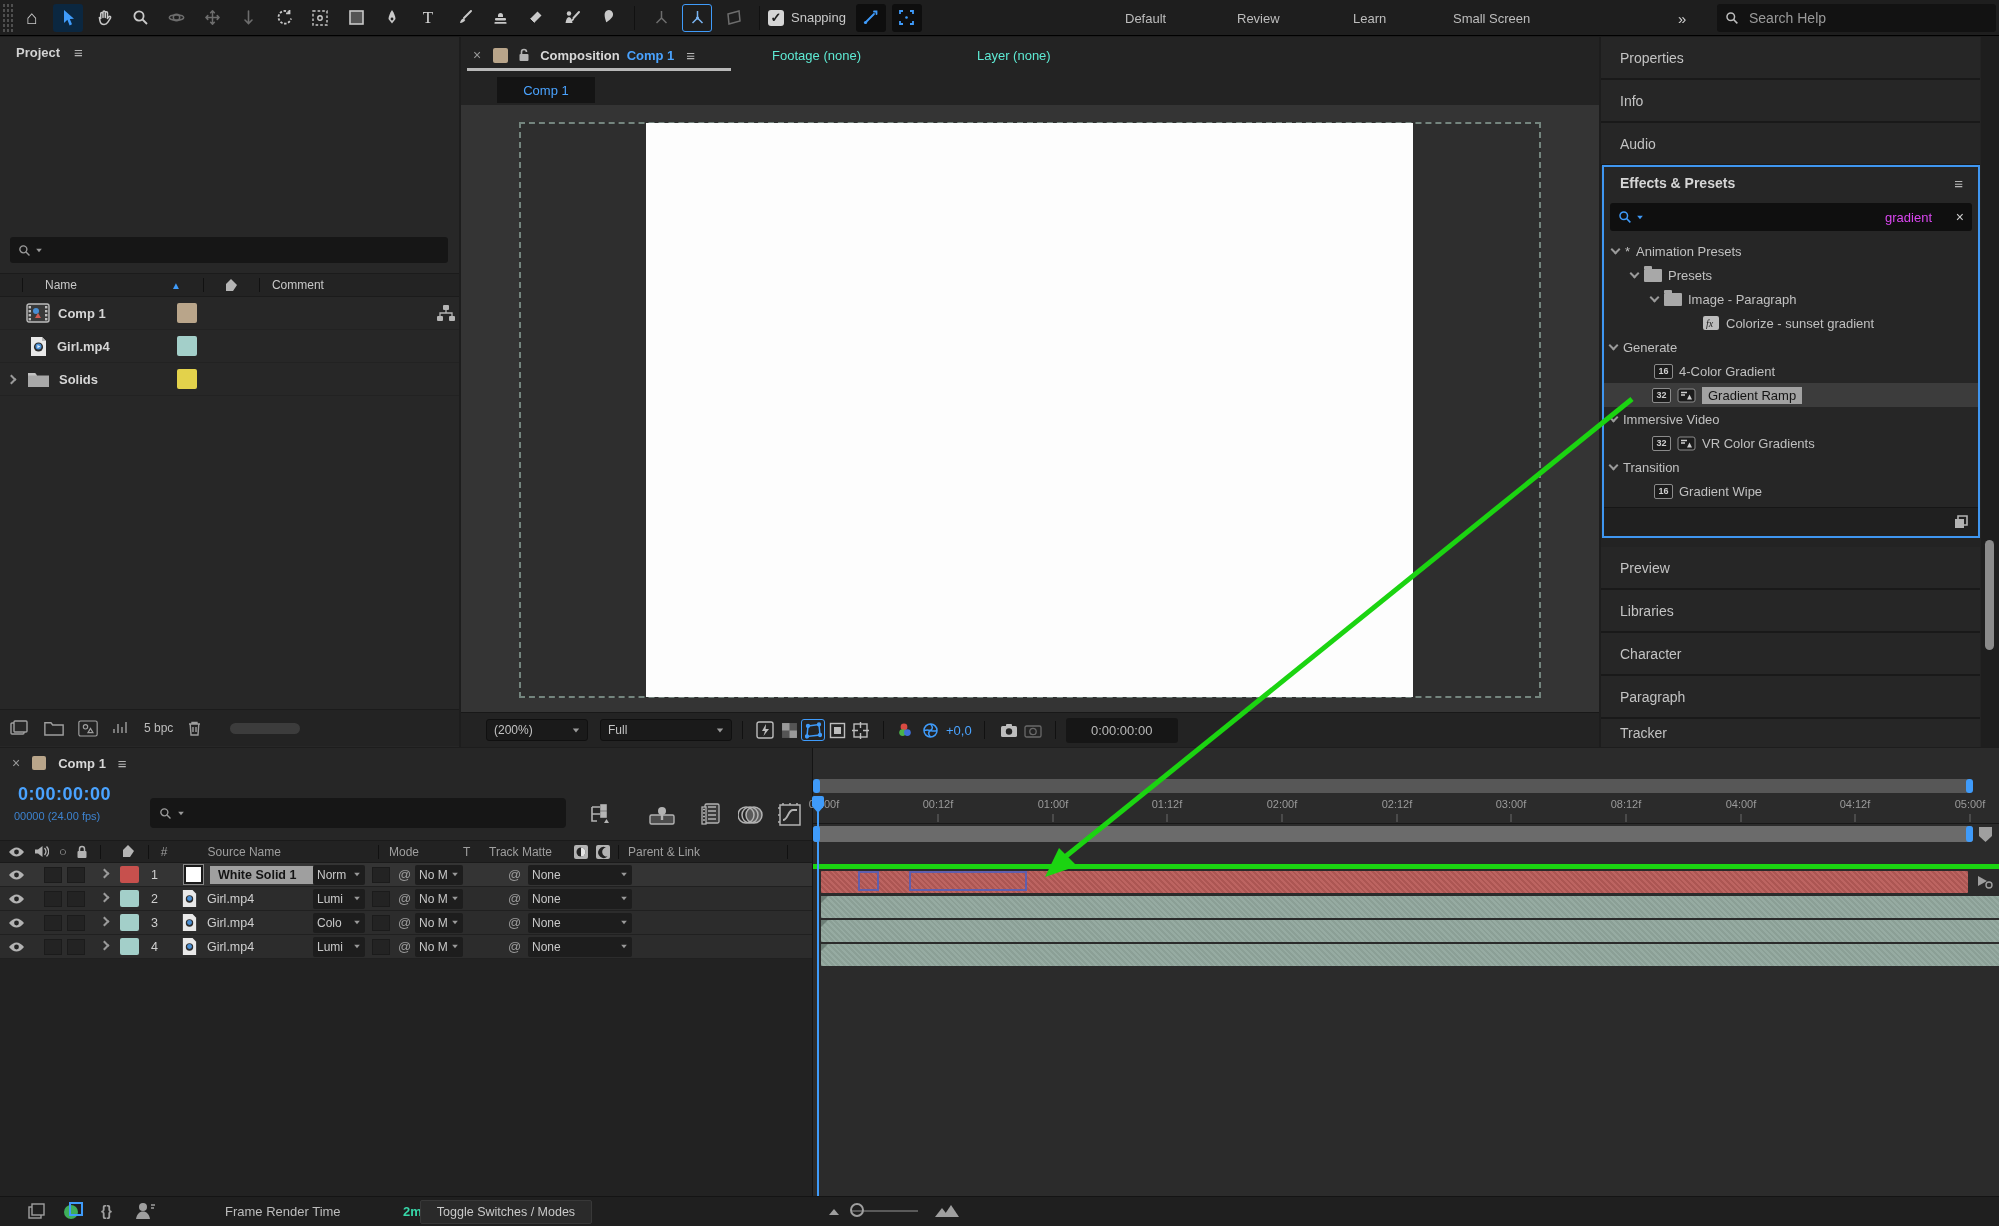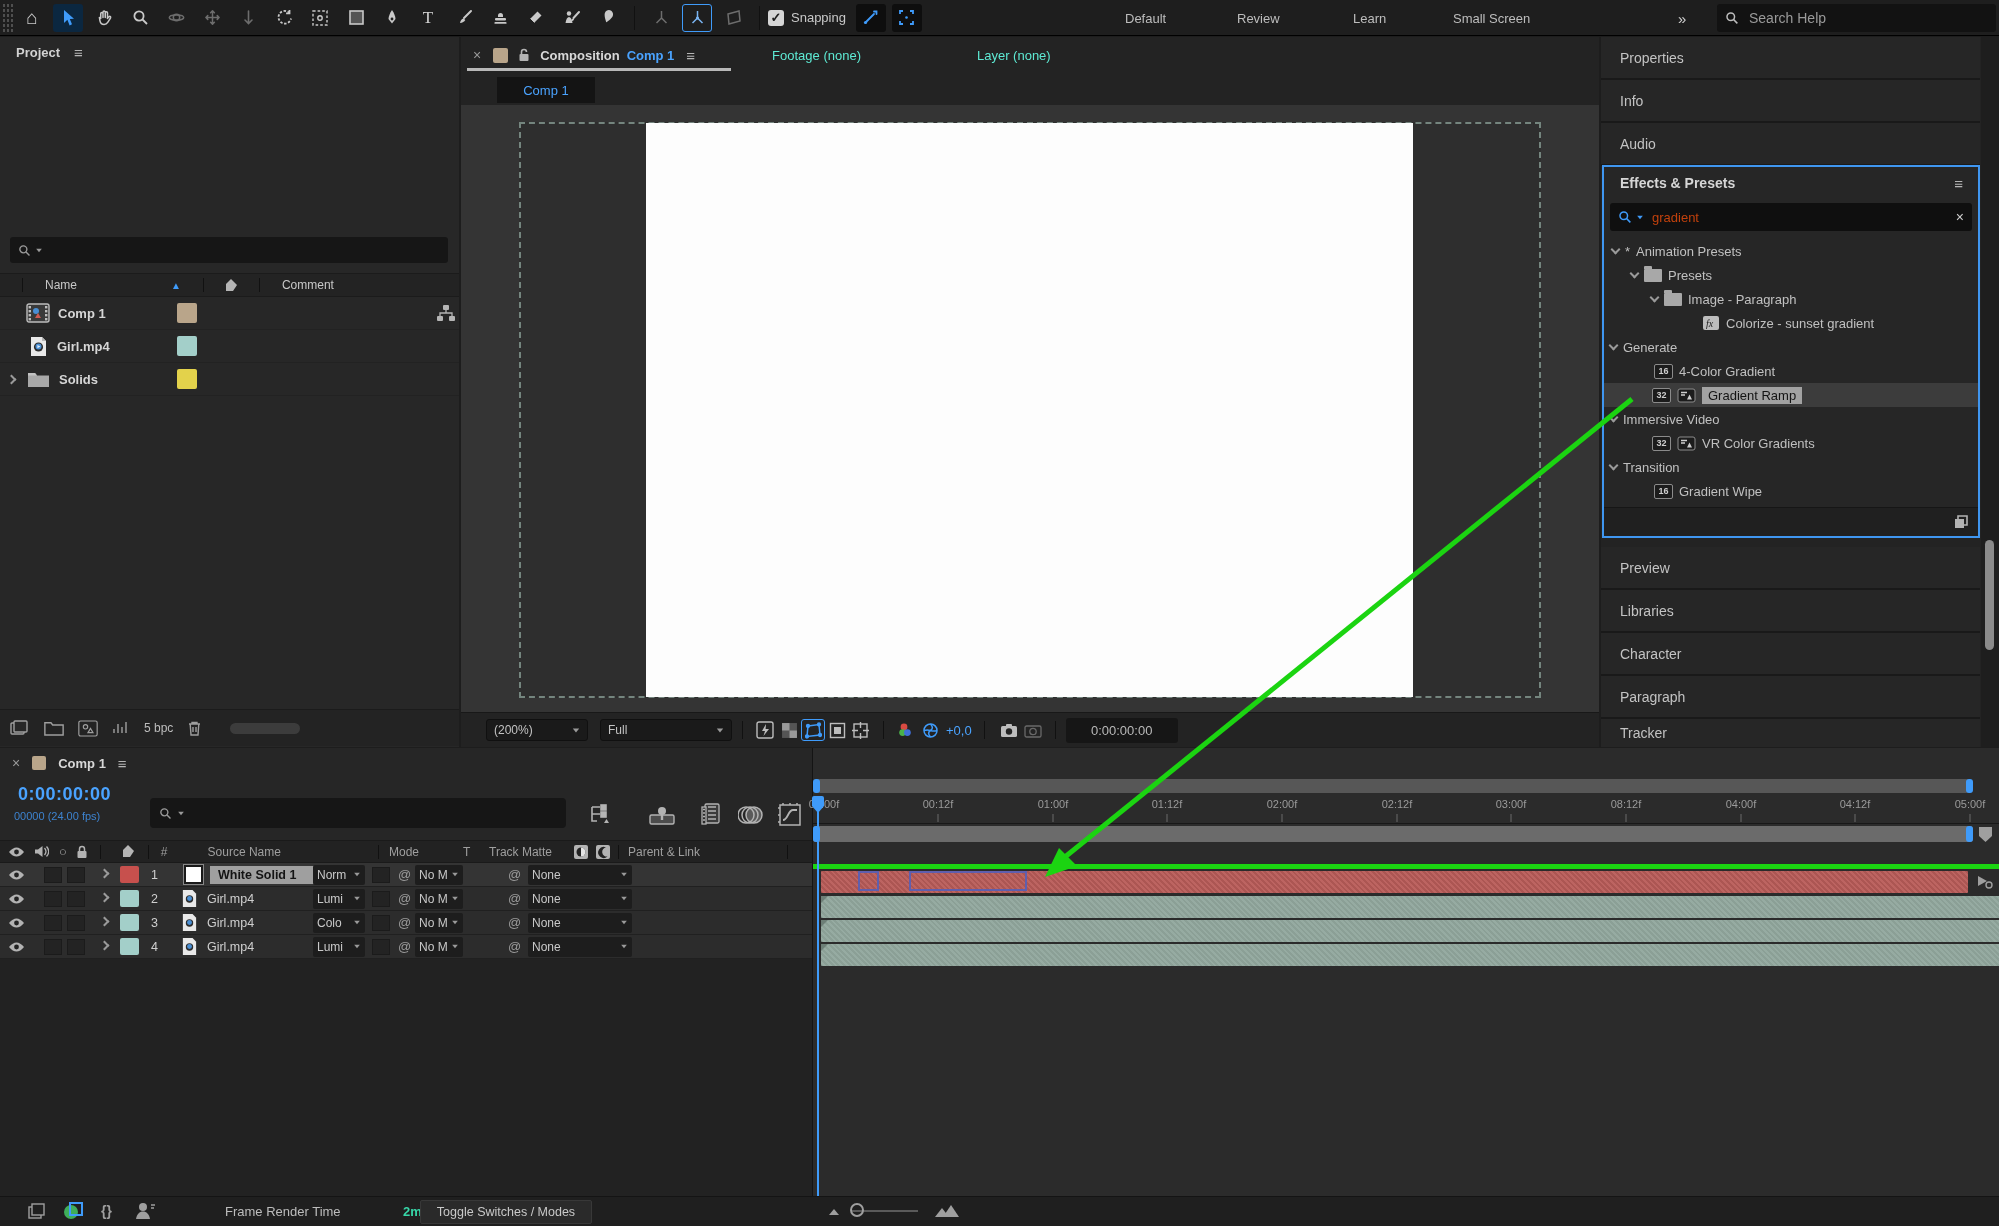--- a/index.html
+++ b/index.html
@@ -67,22 +67,22 @@
   .vb-ic { width:24px; height:22px; display:flex; align-items:center; justify-content:center; color:#bdbdbd; }
   .vb-ic.act { border:1px solid #3f9bfa; border-radius:3px; color:#3f9bfa; }
   
   #sidebar { left:1601px; top:37px; width:398px; height:710px; background:#232323; }
   .side-row { position:absolute; left:0; width:379px; height:43px; display:flex; align-items:center;
               padding-left:19px; font-size:14px; color:#c3c3c3; border-bottom:2px solid #191919; background:#262626; }
   #fx-panel { position:absolute; left:1px; top:128px; width:378px; height:373px; background:#262626;
               border:2px solid #3f96f0; }
   #fx-search { position:absolute; left:6px; top:36px; width:362px; height:28px; background:#0f0f0f;
                border-radius:3px; display:flex; align-items:center; padding:0 8px; gap:8px; }
-  #fx-search input { background:transparent; border:none; outline:none; color:#c2410c;
-                     font-family:"Liberation Sans",sans-serif; font-size:13px; width:280px; }
+  #fx-search input { background:transparent; border:none; outline:none; color:#d946ef;
+                     font-family:"Liberation Sans",sans-serif; font-size:13px; width:280px;text-align:right; }
   .tree-row { position:absolute; left:0; width:374px; height:24px; display:flex; align-items:center;
               gap:6px; color:#c0c0c0; font-size:13px; }
   .tree-row .sel { background:#a2a2a2; color:#141414; padding:1px 6px; }
   .badge { width:19px; height:15px; background:#1c1c1c; border:1px solid #8b8b8b; border-radius:2px;
            color:#cfcfcf; font-size:9px; font-weight:bold; display:flex; align-items:center; justify-content:center; }
   .folder-ic { width:18px; height:13px; background:#a8a8a8; border-radius:1px; position:relative; }
   .folder-ic:before { content:""; position:absolute; left:0; top:-3px; width:8px; height:3px; background:#a8a8a8;
                       border-radius:1px 1px 0 0; }
   #fx-footer { position:absolute; left:0px; top:340px; width:374px; height:29px; background:#202020;
                border-top:1px solid #161616; }
@@ -335,21 +335,21 @@
       <div class="sep-v" style="height:14px; margin-left:22px"></div>
       <span style="margin-left:10px">Name</span>
       <span style="margin-left:82px; color:#3f9bfa; font-size:10px">▲</span>
       <div class="sep-v" style="height:14px; margin-left:10px"></div>
       <span class="ic" style="margin-left:8px">
         <svg width="15" height="15" viewBox="0 0 15 15">
             <path d="M6 2 h7 v7 l-5 5 -6 -6 Z" fill="#b5b5b5" transform="rotate(180 7.5 7.5)"></path>
           </svg>
         </span>
       <div class="sep-v" style="height:14px; margin-left:8px"></div>
-      <span style="margin-left:10px">Comment</span>
+      <span style="">Comment</span>
     </div>
 
     <div class="prow" style="top:260px">
       <span class="ic" style="margin-left:26px">
         <svg width="24" height="20" viewBox="0 0 24 20">
             <rect x="1" y="1" width="22" height="18" rx="2" fill="#3a3a3a" stroke="#bdbdbd" stroke-width="1.4"></rect>
             <rect x="2.6" y="3" width="2.4" height="2.4" fill="#bdbdbd"></rect>
             <rect x="2.6" y="7" width="2.4" height="2.4" fill="#bdbdbd"></rect>
             <rect x="2.6" y="11" width="2.4" height="2.4" fill="#bdbdbd"></rect>
             <rect x="2.6" y="15" width="2.4" height="2.4" fill="#bdbdbd"></rect>

